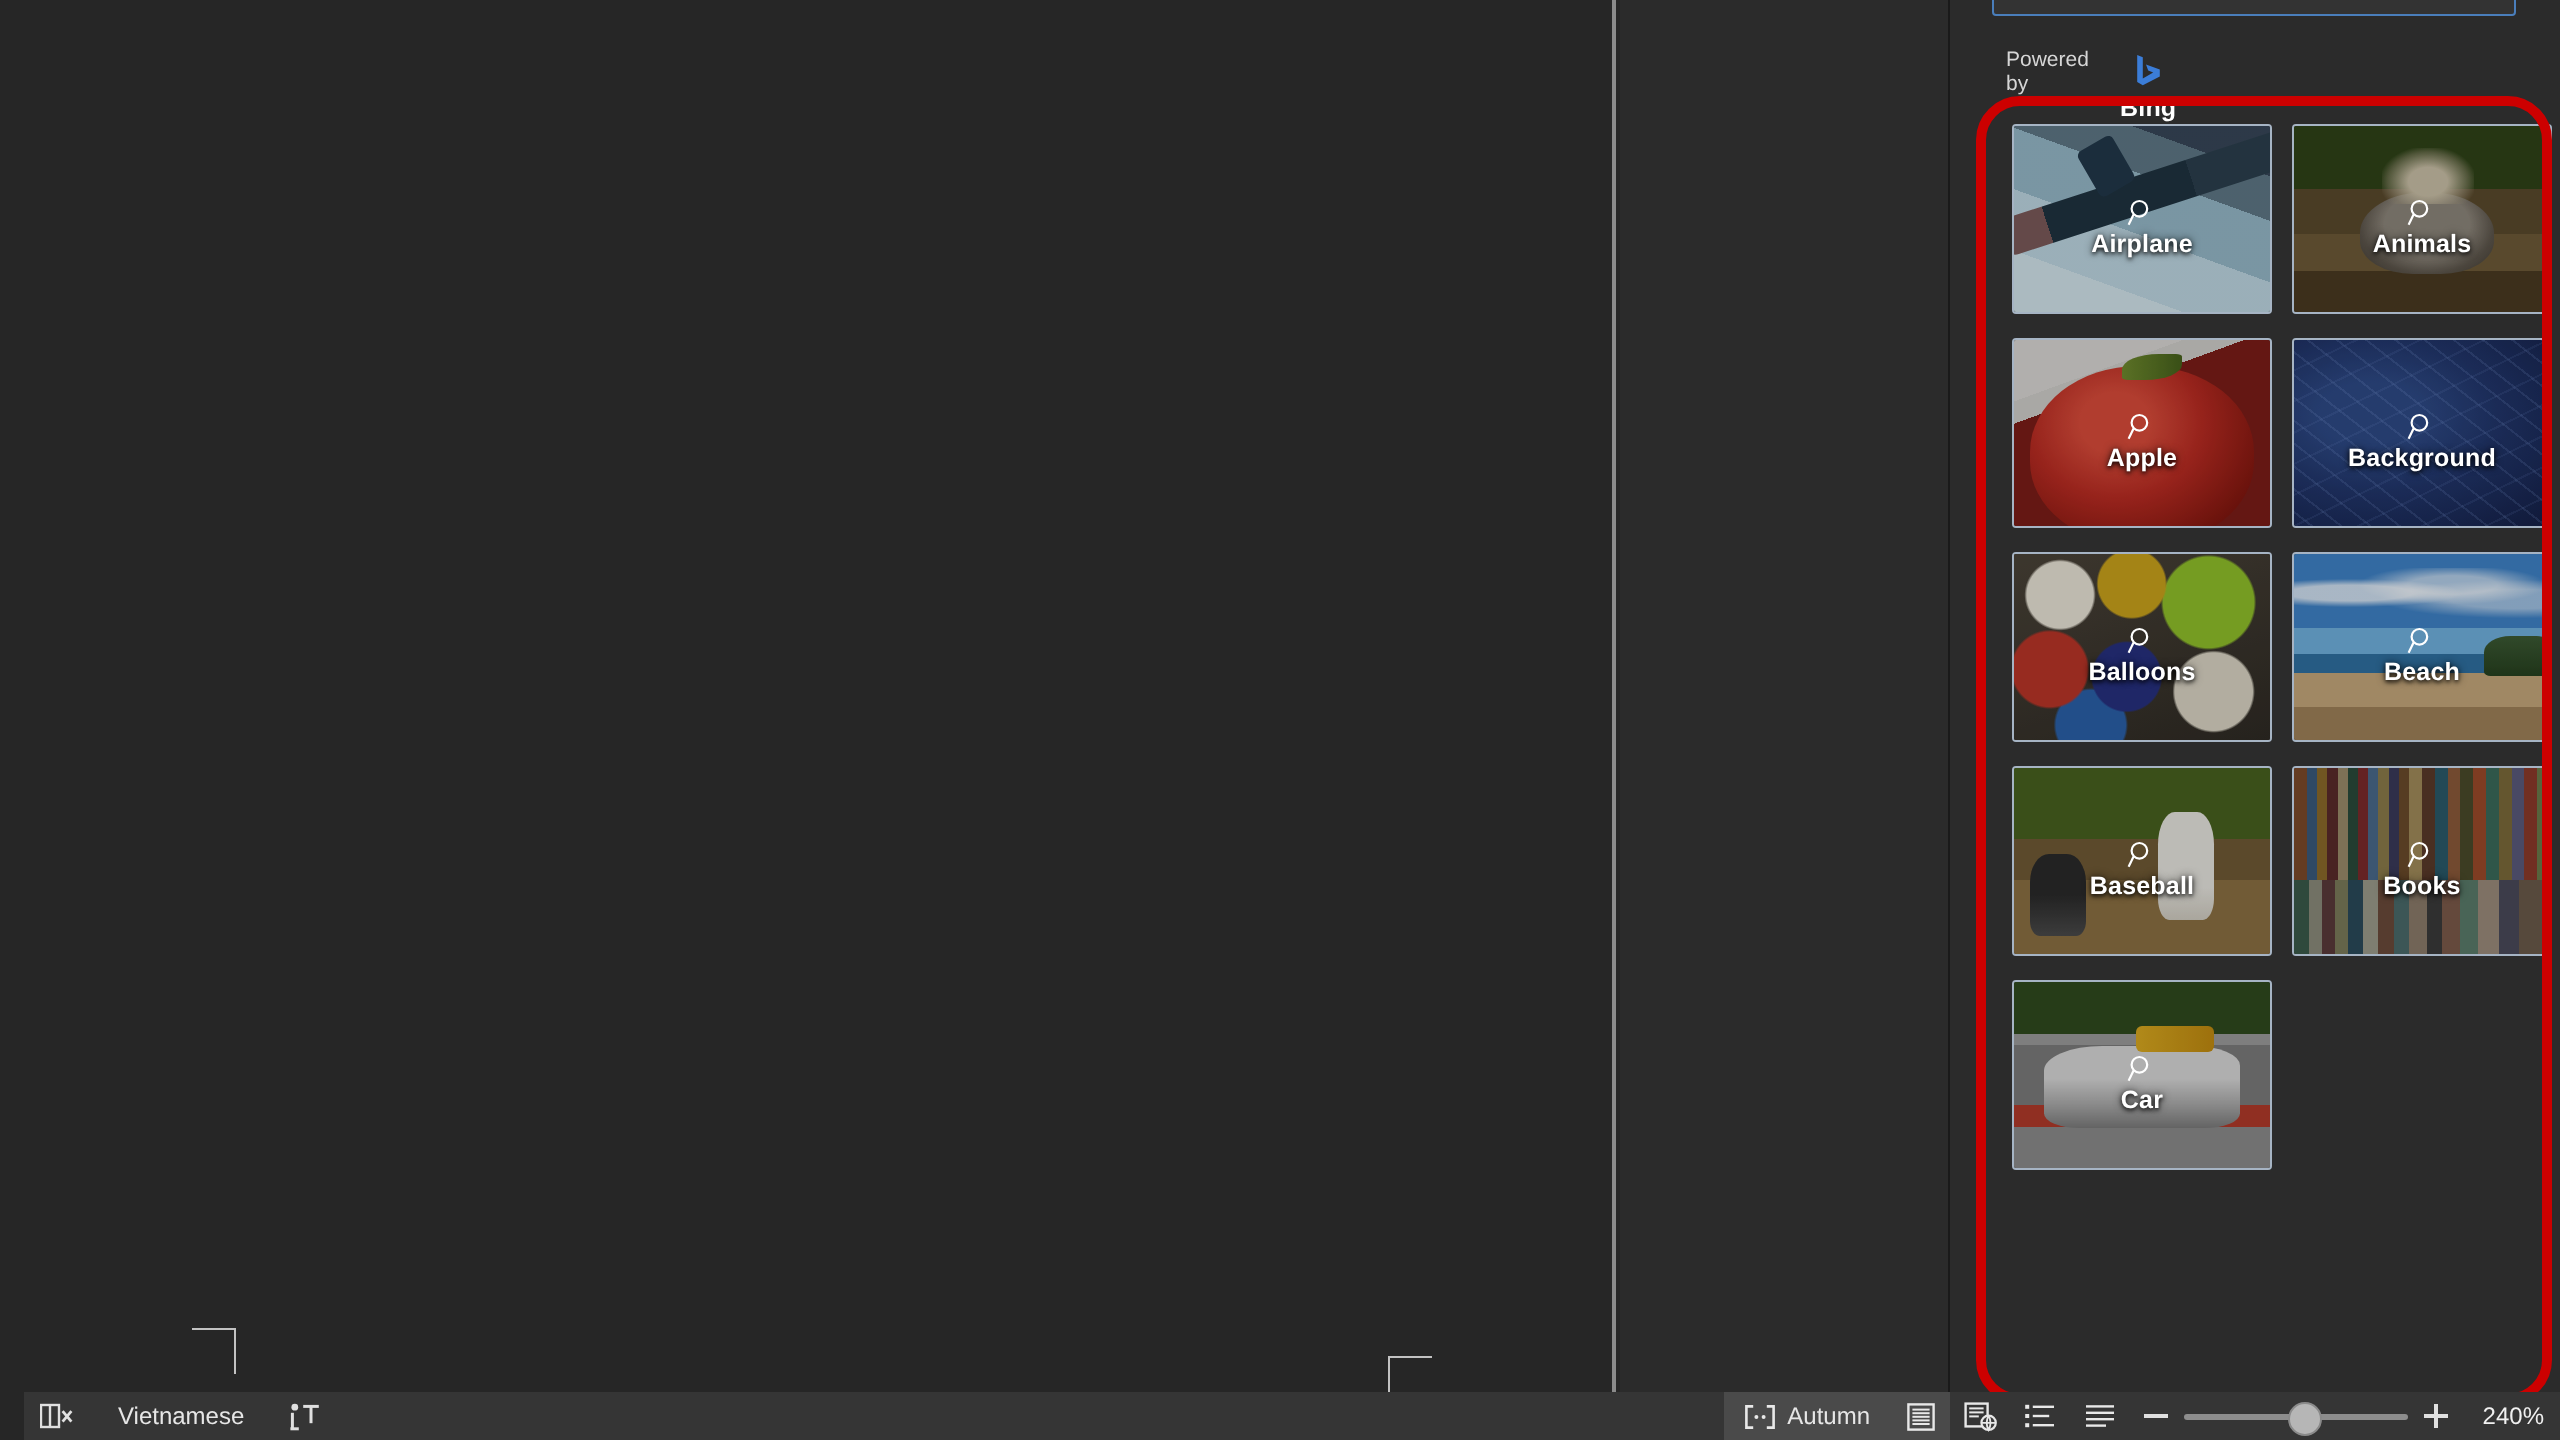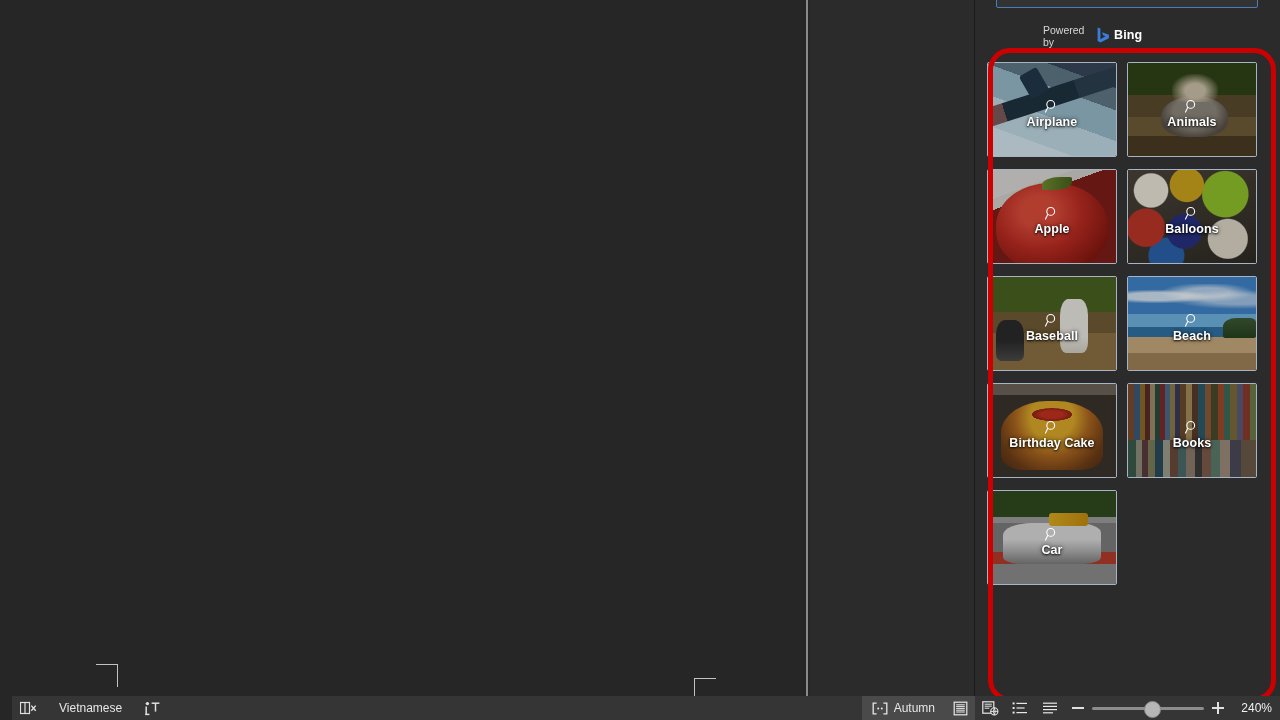--- a/index.html
+++ b/index.html
@@ -83,46 +83,46 @@
     color: #b5b5b5;
   }
 
   .powered-by {
     position: absolute;
     left: 28px; top: 24px;
     width: 48px;
     font-size: 10.5px;
     line-height: 12px;
     color: #d6d6d6;
-    margin-left: 40px;
   }
   .bing-logo {
     position: absolute;
-    left: 1097px; top: 27px;
+    left: 1060px; top: 27px;
     display: flex;
     align-items: center;
     gap: 4px;
+    flex-direction: column;
   }
   .bing-mark { width: 13px; height: 16px; display: block; }
   .bing-word {
     font-size: 12.5px;
     font-weight: bold;
     color: #ffffff;
     letter-spacing: .1px;
   }
 
   
   .grid-scroll {
     position: absolute;
     left: 0; top: 56px;
     width: 305px; height: 640px;
   }
   .grid {
     position: absolute;
-    left: 12px; top: 6px;
+    left: 31px; top: 6px;
     width: 239px;
     display: grid;
     grid-template-columns: 130px 130px;
     column-gap: 10px;
     row-gap: 12px;
   }
   .tile {
     position: relative;
     width: 130px;
     height: 95px;
@@ -484,62 +484,62 @@
             <div class="shade"></div>
             <div class="mag">
               <svg viewBox="0 0 15 15" width="15" height="15">
                 <circle cx="6.2" cy="5.4" r="3.9" fill="none" stroke="#ffffff" stroke-width="1.1"></circle>
                 <line x1="3.3" y1="8.3" x2="0.8" y2="13.4" stroke="#ffffff" stroke-width="1.1"></line>
               </svg>
             </div>
             <div class="caption">Apple</div>
           </div>
           <div class="tile">
+            <div class="thumb t-background"></div>
+            <div class="shade"></div>
+            <div class="mag">
+              <svg viewBox="0 0 15 15" width="15" height="15">
+                <circle cx="6.2" cy="5.4" r="3.9" fill="none" stroke="#ffffff" stroke-width="1.1"></circle>
+                <line x1="3.3" y1="8.3" x2="0.8" y2="13.4" stroke="#ffffff" stroke-width="1.1"></line>
+              </svg>
+            </div>
+            <div class="caption">Background</div>
+          </div>
+          <div class="tile">
             <div class="thumb t-balloons"></div>
             <div class="shade"></div>
             <div class="mag">
               <svg viewBox="0 0 15 15" width="15" height="15">
                 <circle cx="6.2" cy="5.4" r="3.9" fill="none" stroke="#ffffff" stroke-width="1.1"></circle>
                 <line x1="3.3" y1="8.3" x2="0.8" y2="13.4" stroke="#ffffff" stroke-width="1.1"></line>
               </svg>
             </div>
             <div class="caption">Balloons</div>
           </div>
           <div class="tile">
+            <div class="thumb t-beach"></div>
+            <div class="shade"></div>
+            <div class="mag">
+              <svg viewBox="0 0 15 15" width="15" height="15">
+                <circle cx="6.2" cy="5.4" r="3.9" fill="none" stroke="#ffffff" stroke-width="1.1"></circle>
+                <line x1="3.3" y1="8.3" x2="0.8" y2="13.4" stroke="#ffffff" stroke-width="1.1"></line>
+              </svg>
+            </div>
+            <div class="caption">Beach</div>
+          </div>
+          <div class="tile">
             <div class="thumb t-baseball"></div>
             <div class="shade"></div>
             <div class="mag">
               <svg viewBox="0 0 15 15" width="15" height="15">
                 <circle cx="6.2" cy="5.4" r="3.9" fill="none" stroke="#ffffff" stroke-width="1.1"></circle>
                 <line x1="3.3" y1="8.3" x2="0.8" y2="13.4" stroke="#ffffff" stroke-width="1.1"></line>
               </svg>
             </div>
             <div class="caption">Baseball</div>
-          </div>
-          <div class="tile">
-            <div class="thumb t-beach"></div>
-            <div class="shade"></div>
-            <div class="mag">
-              <svg viewBox="0 0 15 15" width="15" height="15">
-                <circle cx="6.2" cy="5.4" r="3.9" fill="none" stroke="#ffffff" stroke-width="1.1"></circle>
-                <line x1="3.3" y1="8.3" x2="0.8" y2="13.4" stroke="#ffffff" stroke-width="1.1"></line>
-              </svg>
-            </div>
-            <div class="caption">Beach</div>
-          </div>
-          <div class="tile">
-            <div class="thumb t-cake"></div>
-            <div class="shade"></div>
-            <div class="mag">
-              <svg viewBox="0 0 15 15" width="15" height="15">
-                <circle cx="6.2" cy="5.4" r="3.9" fill="none" stroke="#ffffff" stroke-width="1.1"></circle>
-                <line x1="3.3" y1="8.3" x2="0.8" y2="13.4" stroke="#ffffff" stroke-width="1.1"></line>
-              </svg>
-            </div>
-            <div class="caption">Birthday Cake</div>
           </div>
           <div class="tile">
             <div class="thumb t-books"></div>
             <div class="shade"></div>
             <div class="mag">
               <svg viewBox="0 0 15 15" width="15" height="15">
                 <circle cx="6.2" cy="5.4" r="3.9" fill="none" stroke="#ffffff" stroke-width="1.1"></circle>
                 <line x1="3.3" y1="8.3" x2="0.8" y2="13.4" stroke="#ffffff" stroke-width="1.1"></line>
               </svg>
             </div>

